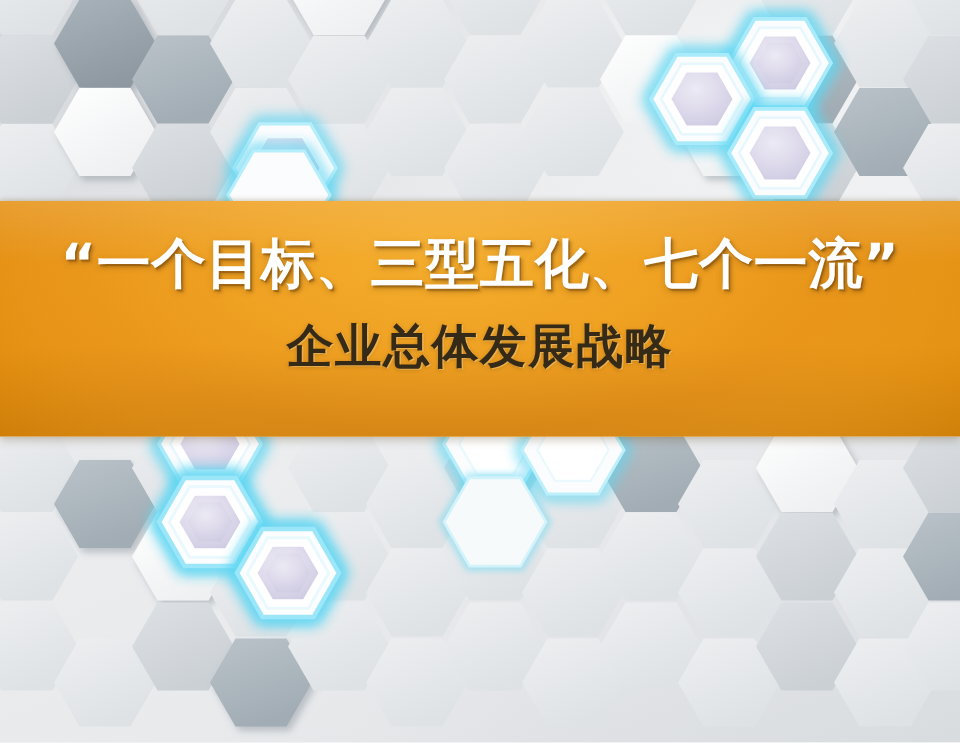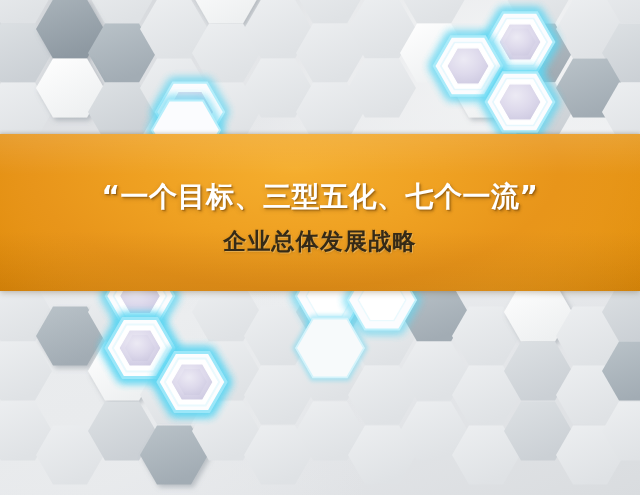--- a/index.html
+++ b/index.html
@@ -51,35 +51,34 @@
     position: absolute;
     inset: 0;
     display: flex;
     flex-direction: column;
     align-items: center;
     justify-content: flex-start;
     padding-top: 24px;
     box-sizing: border-box;
   }
   .title {
-    font-size: 28px;
+    font-size: 36px;
     line-height: 1.05;
     font-weight: 700;
     color: #ffffff;
     letter-spacing: 0.5px;
     white-space: nowrap;
     text-shadow:
       1px 1px 0 rgba(120,70,10,0.40),
       2px 2px 2px rgba(100,60,10,0.30),
       0 2px 5px rgba(90,55,8,0.22);
-    margin-top: 24px;
   }
   .subtitle {
     margin-top: 18px;
-    font-size: 23px;
+    font-size: 31px;
     line-height: 1.1;
     font-weight: 700;
     color: #352a17;
     letter-spacing: 1.2px;
     white-space: nowrap;
     text-shadow:
       1px 1px 0 rgba(255,215,140,0.45),
       0 1px 3px rgba(60,40,8,0.25);
   }
 </style>

